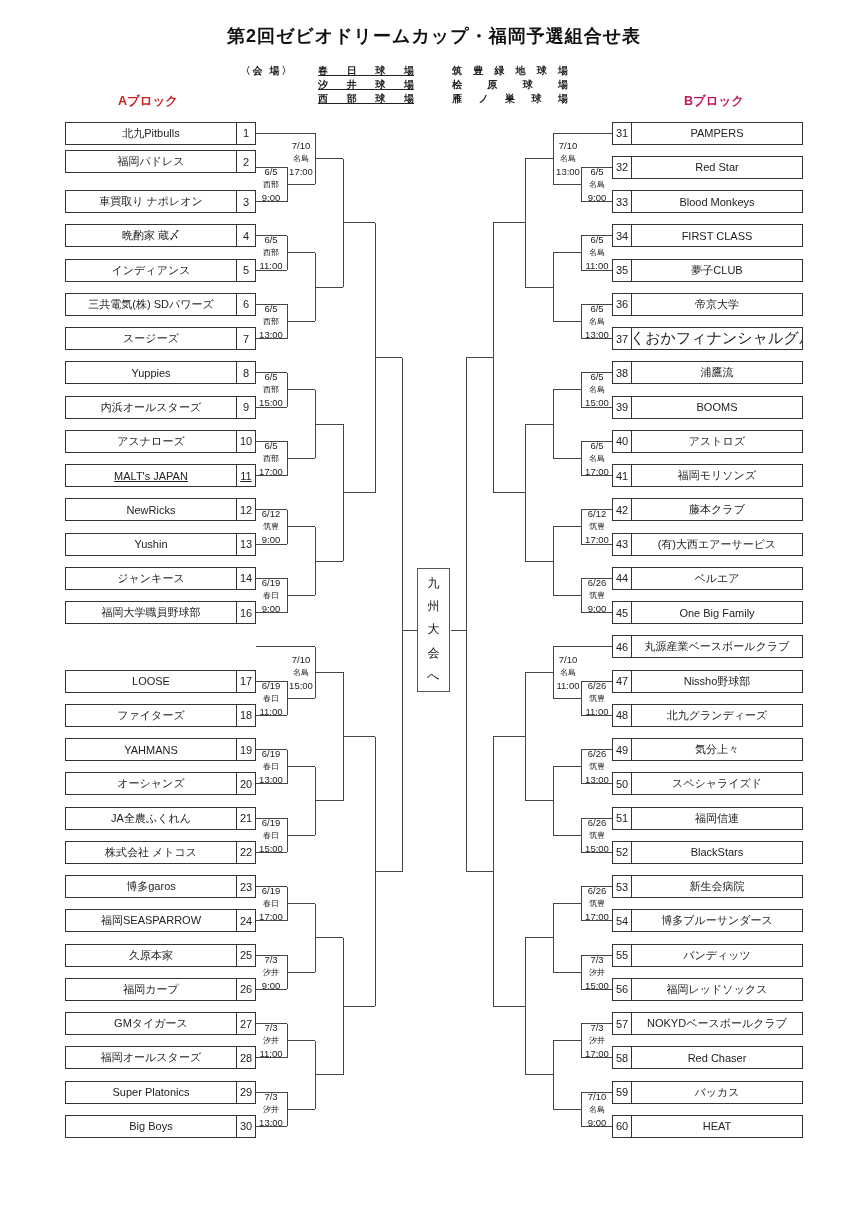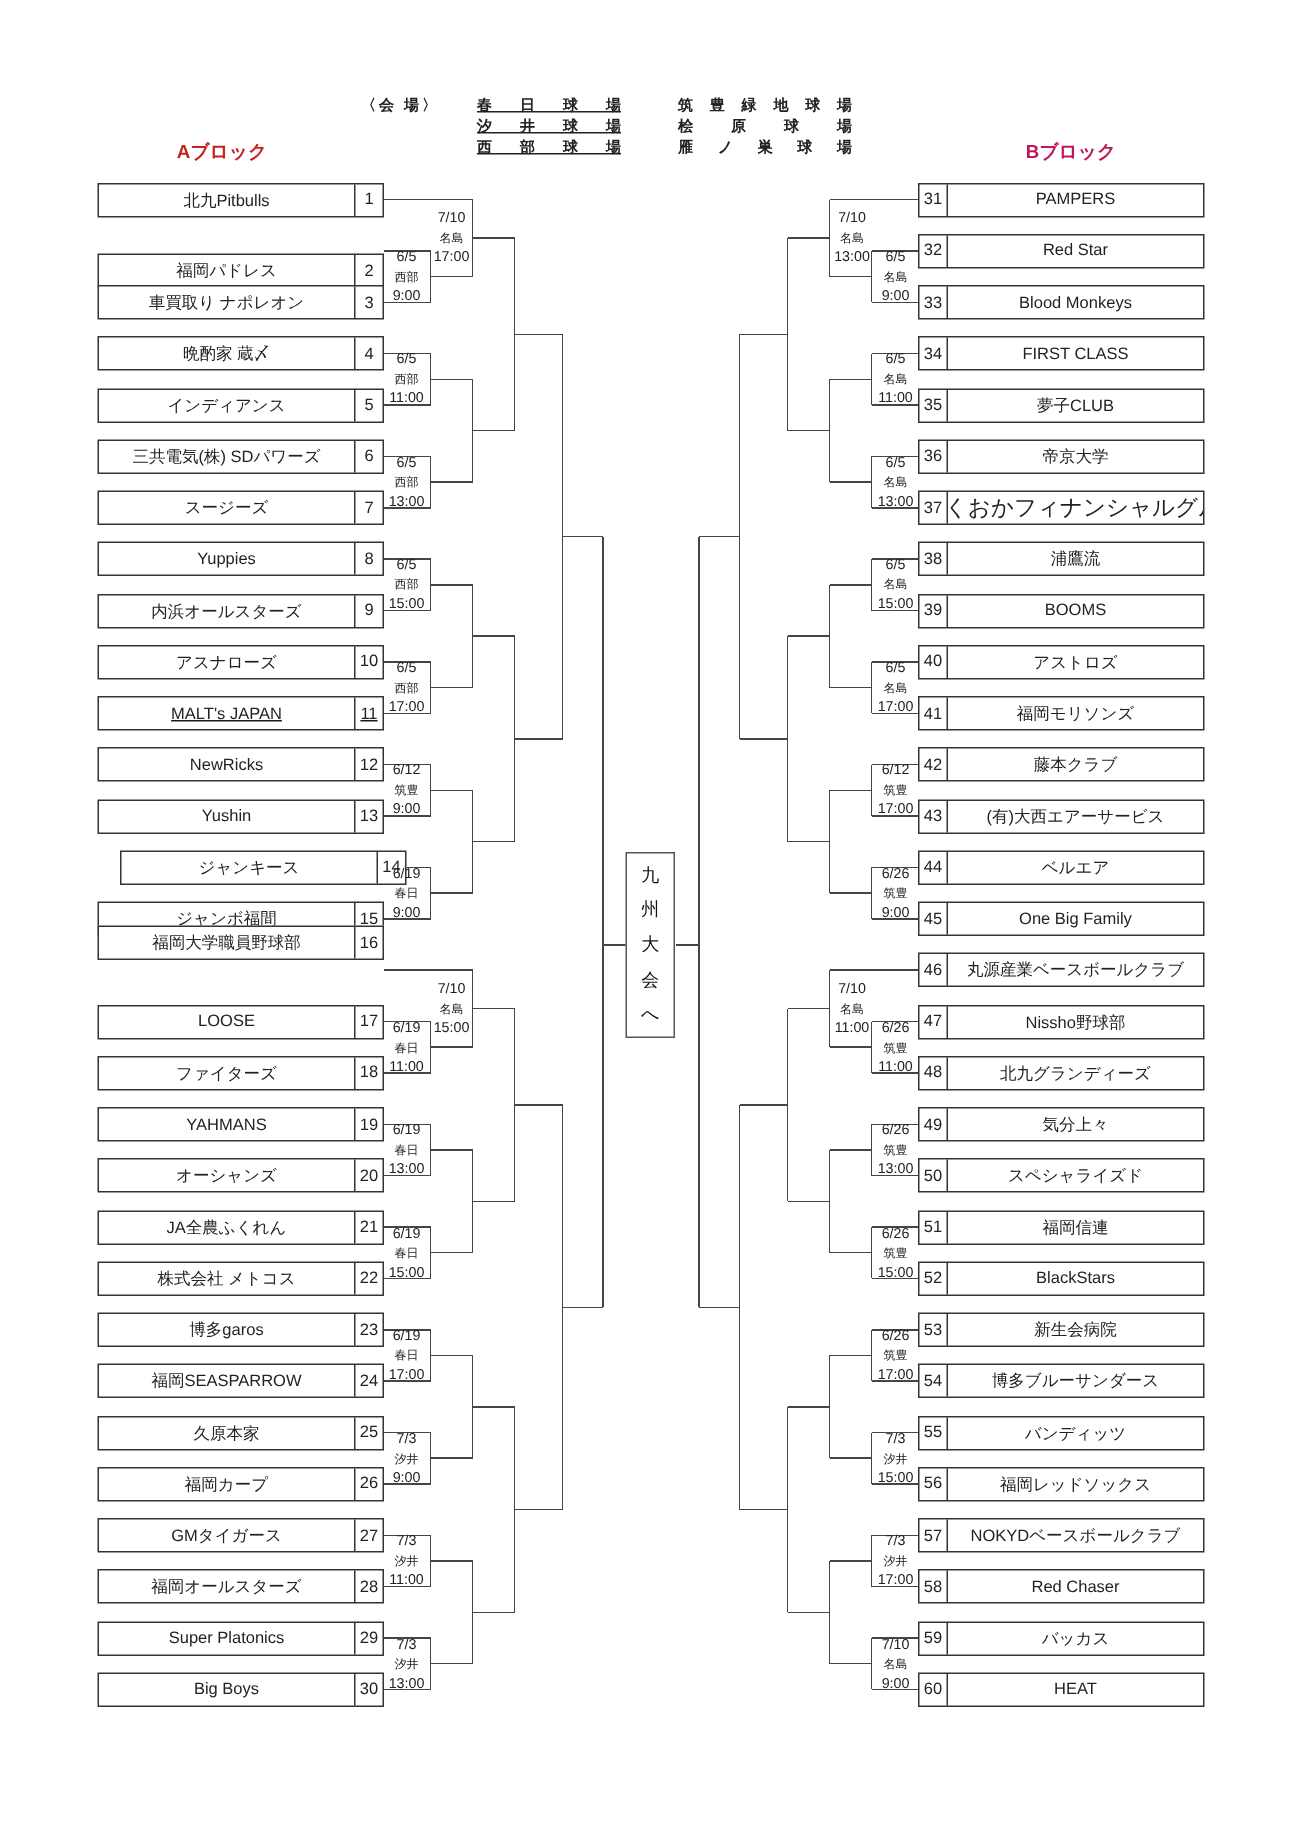--- a/index.html
+++ b/index.html
@@ -58,20 +58,21 @@
     border:1px solid #555; background:#fff;
     display:flex; flex-direction:column; align-items:center; justify-content:space-evenly;
   }
   .center-box span{font-size:12px; color:#111;}
 </style>
 </head>
 <body>
 
 <div class="page">
 
+  <div class="abs page-title">第2回ゼビオドリームカップ・福岡予選組合せ表</div>
 
   <div class="abs venue-heading">〈会 場〉</div>
   <div class="abs venue-col venue-col-1">
     <div>春 日 球 場</div>
     <div>汐 井 球 場</div>
     <div>西 部 球 場</div>
   </div>
   <div class="abs venue-col venue-col-2">
     <div>筑 豊 緑 地 球 場</div>
     <div>桧 原 球 場</div>
@@ -258,21 +259,21 @@
       <line x1="466" y1="871.515625" x2="493" y2="871.515625" stroke="#454545" stroke-width="1"></line>
       <line x1="466" y1="357.765625" x2="466" y2="871.515625" stroke="#454545" stroke-width="1"></line>
       <line x1="450.5" y1="630" x2="466" y2="630" stroke="#454545" stroke-width="1"></line>
     </svg>
 
   <div id="team-layer">
       <div class="team-box sideL" style="left: 65px; top: 121.5px;">
     <span class="team-name">北九Pitbulls</span>
     <span class="team-num">1</span>
   </div>
-      <div class="team-box sideL" style="left: 65px; top: 169px; justify-content: flex-end;">
+      <div class="team-box sideL" style="left: 65px; top: 150px; justify-content: flex-end;">
     <span class="team-name">福岡パドレス</span>
     <span class="team-num">2</span>
   </div>
       <div class="team-box sideL" style="left: 65px; top: 190px;">
     <span class="team-name">車買取り ナポレオン</span>
     <span class="team-num">3</span>
   </div>
       <div class="team-box sideL" style="left: 65px; top: 224.25px;">
     <span class="team-name">晩酌家 蔵〆</span>
     <span class="team-num">4</span>
@@ -306,29 +307,29 @@
     <span class="team-num">11</span>
   </div>
       <div class="team-box sideL" style="left: 65px; top: 498.25px;">
     <span class="team-name">NewRicks</span>
     <span class="team-num">12</span>
   </div>
       <div class="team-box sideL" style="left: 65px; top: 532.5px;">
     <span class="team-name">Yushin</span>
     <span class="team-num">13</span>
   </div>
-      <div class="team-box sideL" style="left: 80px; top: 566.75px; justify-content: space-between;">
+      <div class="team-box sideL" style="left: 65px; top: 566.75px; justify-content: space-between;">
     <span class="team-name">ジャンキース</span>
     <span class="team-num">14</span>
   </div>
       <div class="team-box sideL" style="left: 65px; top: 601px;">
     <span class="team-name">ジャンボ福間</span>
     <span class="team-num">15</span>
   </div>
-      <div class="team-box sideL" style="left: 65px; top: 617px;">
+      <div class="team-box sideL" style="left: 65px; top: 601px;">
     <span class="team-name">福岡大学職員野球部</span>
     <span class="team-num">16</span>
   </div>
       <div class="team-box sideL" style="left: 65px; top: 669.5px;">
     <span class="team-name">LOOSE</span>
     <span class="team-num">17</span>
   </div>
       <div class="team-box sideL" style="left: 65px; top: 703.75px;">
     <span class="team-name">ファイターズ</span>
     <span class="team-num">18</span>

